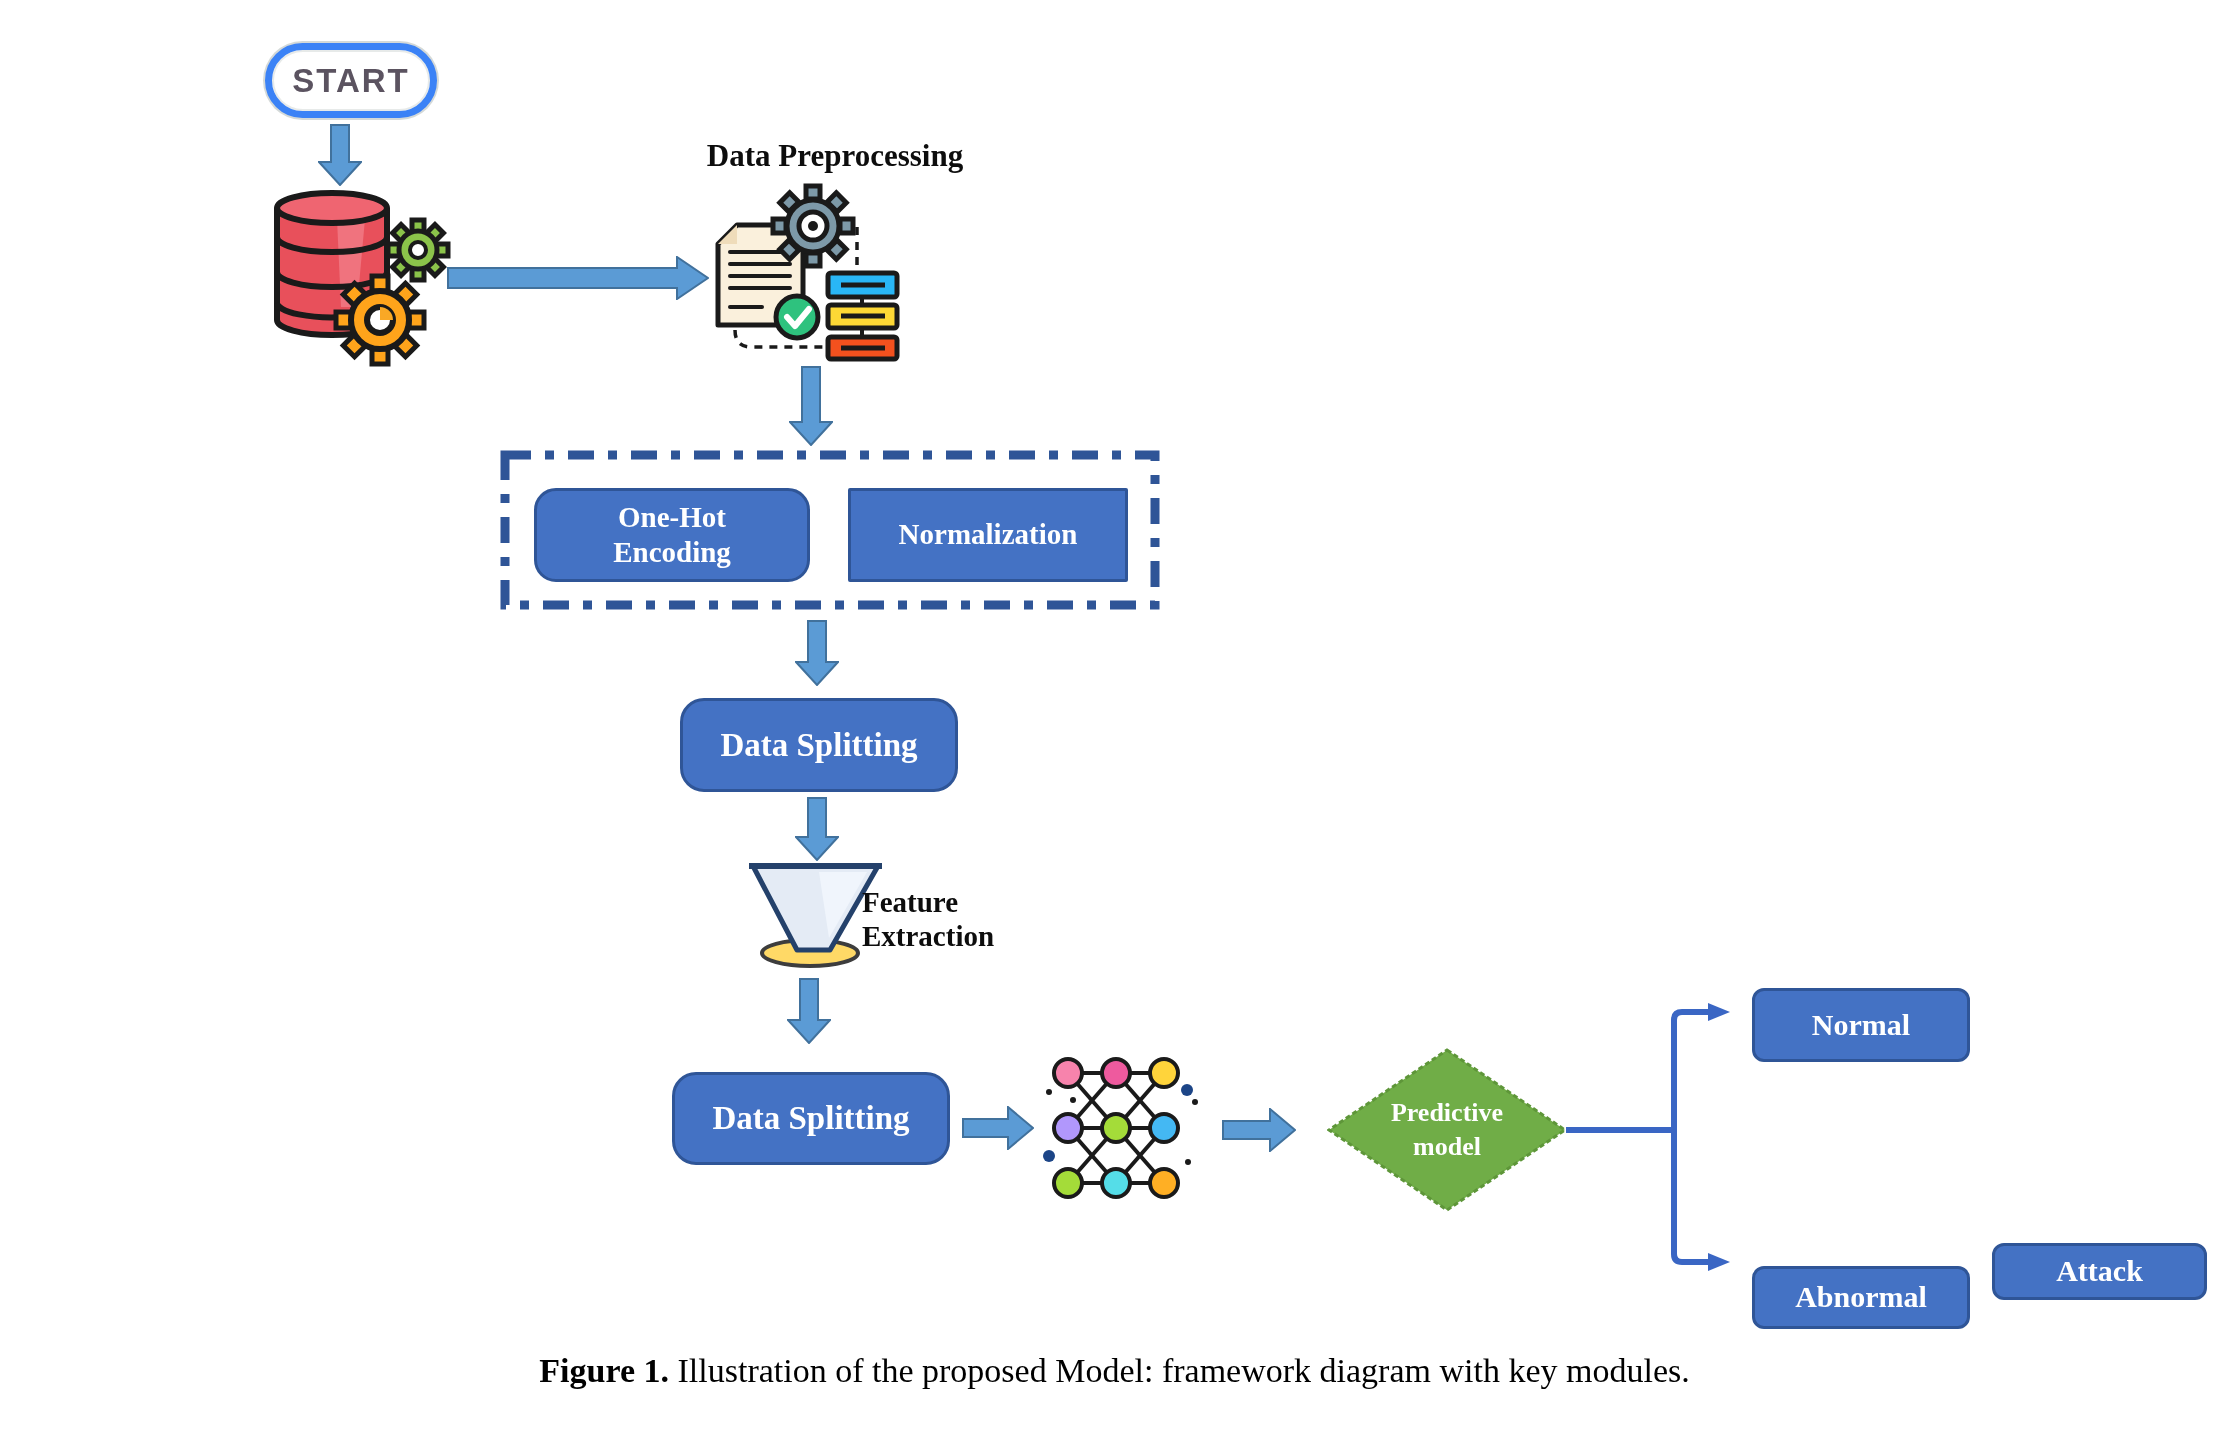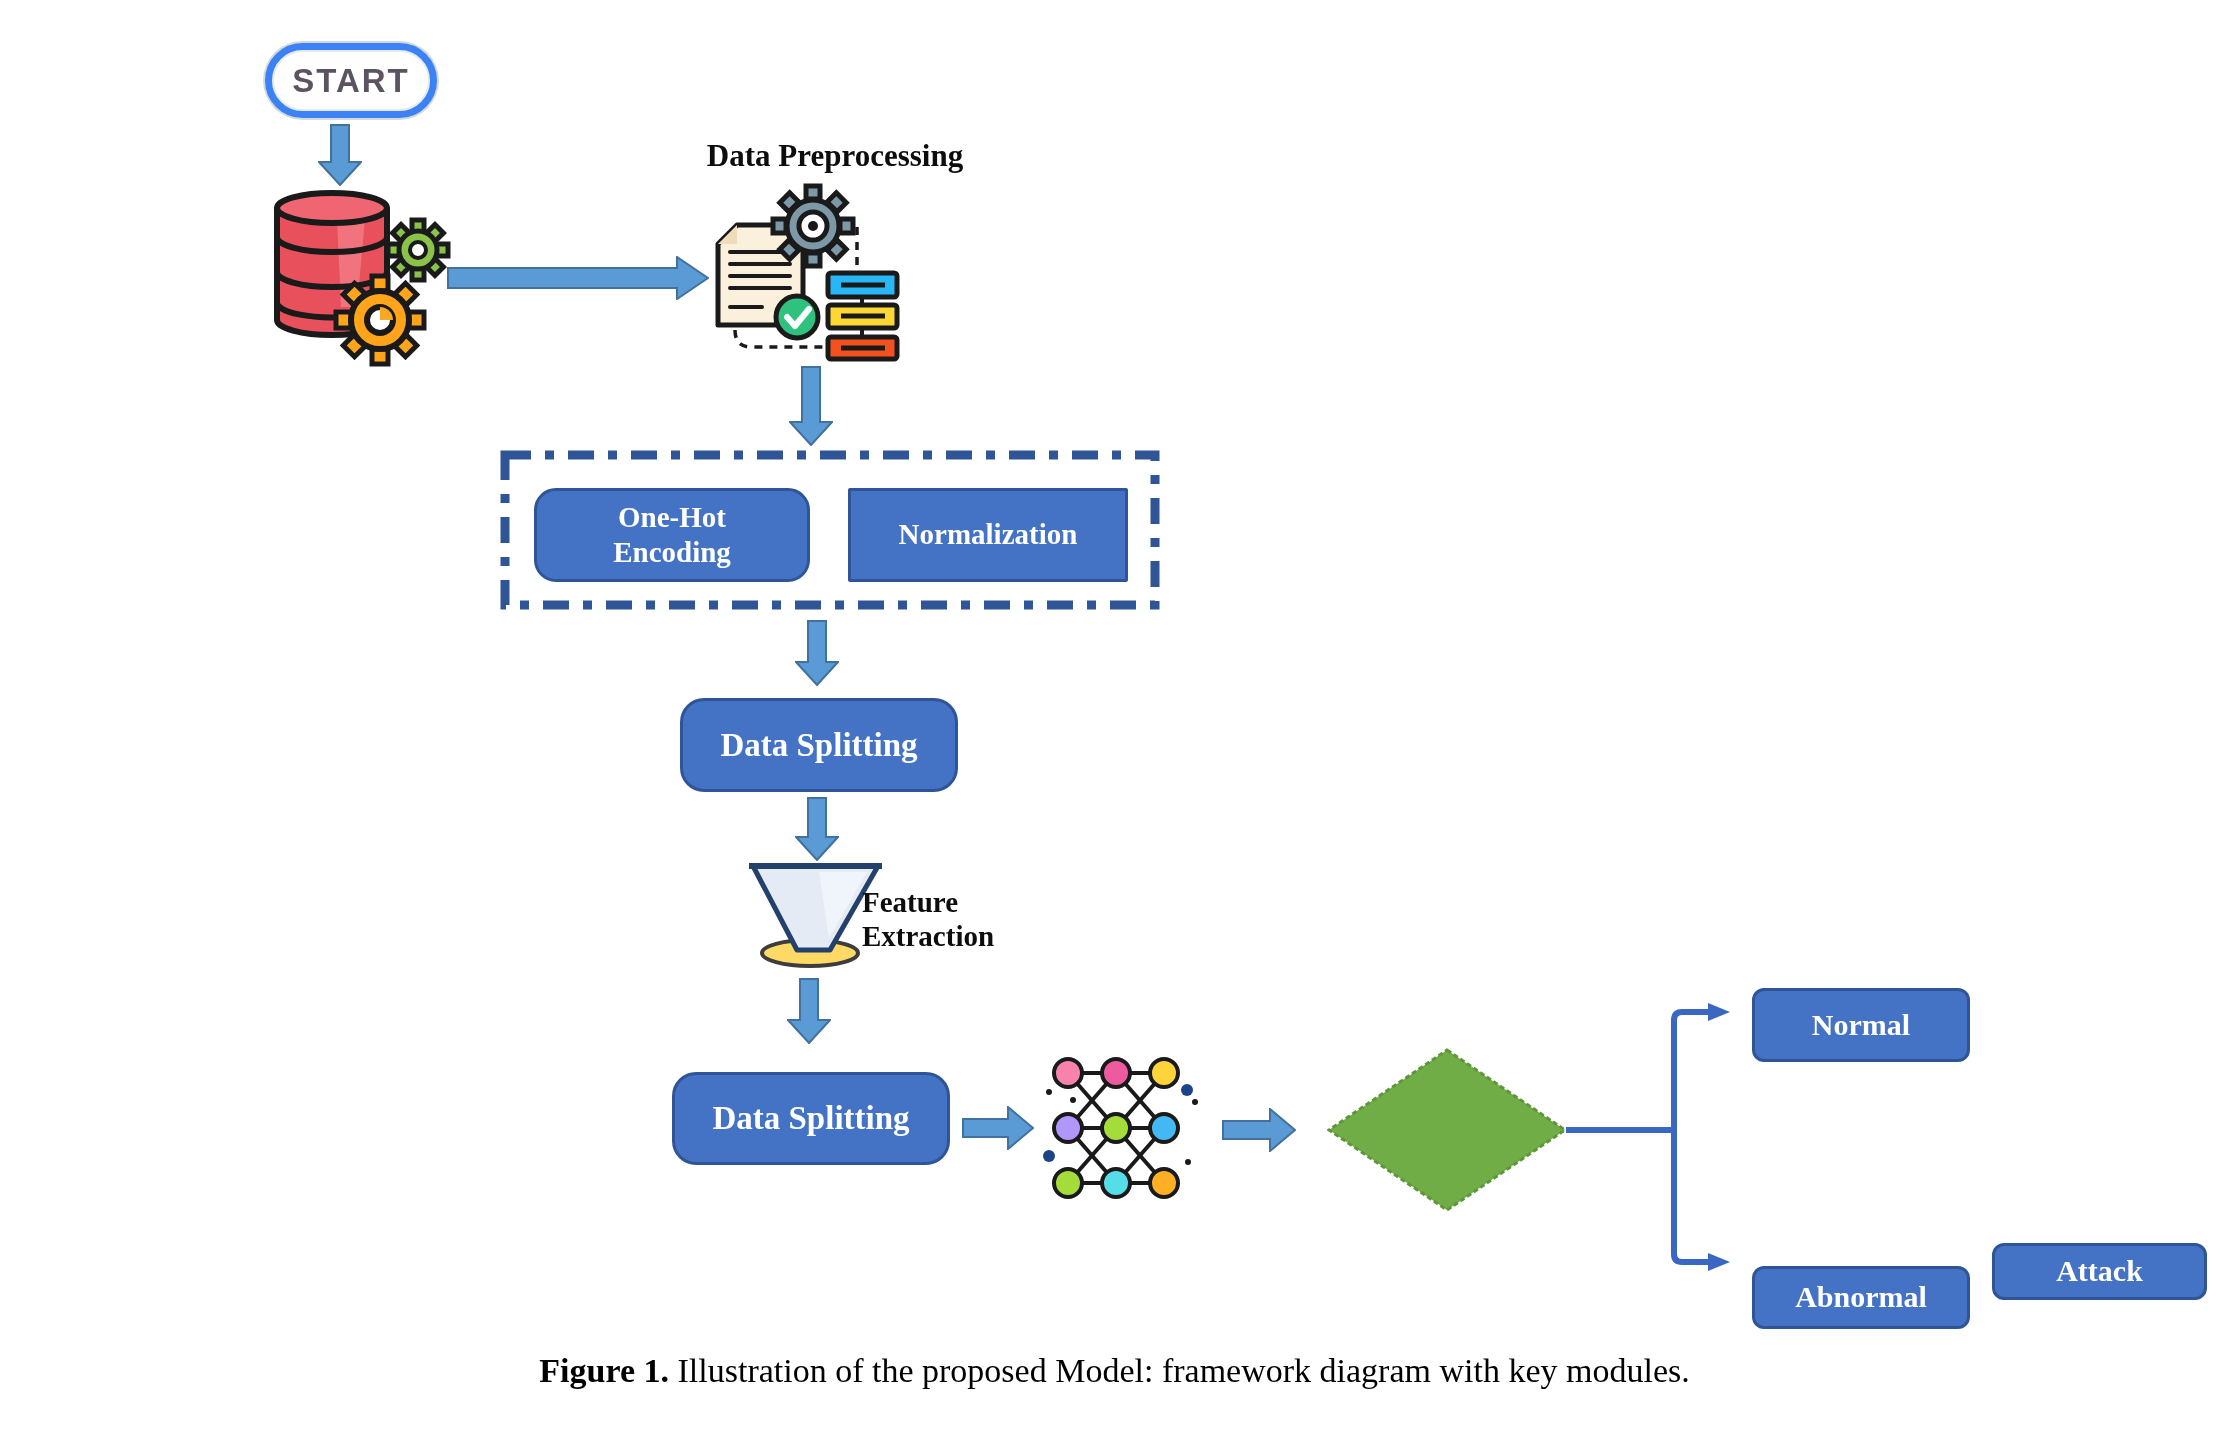--- a/index.html
+++ b/index.html
@@ -200,20 +200,23 @@
   </svg>
 
 
   <svg class="abs" style="left:1222px;top:1108px;" width="74" height="44" viewBox="0 0 74 44">
     <polygon points="1,13 48,13 48,1 73,22 48,43 48,31 1,31" fill="#5B9BD5" stroke="#41719C" stroke-width="2"></polygon>
   </svg>
 
   <svg class="abs" style="left:1327px;top:1048px;" width="240" height="164" viewBox="0 0 240 164">
     <polygon points="120,2 238,82 120,162 2,82" fill="#70AD47" stroke="#5E9639" stroke-width="3" stroke-dasharray="5 3"></polygon>
   </svg>
+  <div class="abs" style="left:1327px;top:1048px;width:240px;height:164px;display:flex;align-items:center;justify-content:center;">
+    <span class="wrapbox" style="width:150px;text-align:center;color:#fff;font-weight:700;font-size:26px;line-height:1.3;">Predictive model</span>
+  </div>
 
   <svg class="abs" style="left:1560px;top:990px;" width="190" height="300" viewBox="0 0 190 300">
     <g stroke="#3A66C4" stroke-width="6" fill="none" stroke-linejoin="round">
       <path d="M6,140 L114,140"></path>
       <path d="M114,140 L114,30 Q114,22 122,22 L148,22"></path>
       <path d="M114,140 L114,264 Q114,272 122,272 L148,272"></path>
     </g>
     <polygon points="148,13 170,22 148,31" fill="#3A66C4"></polygon>
     <polygon points="148,263 170,272 148,281" fill="#3A66C4"></polygon>
   </svg>

